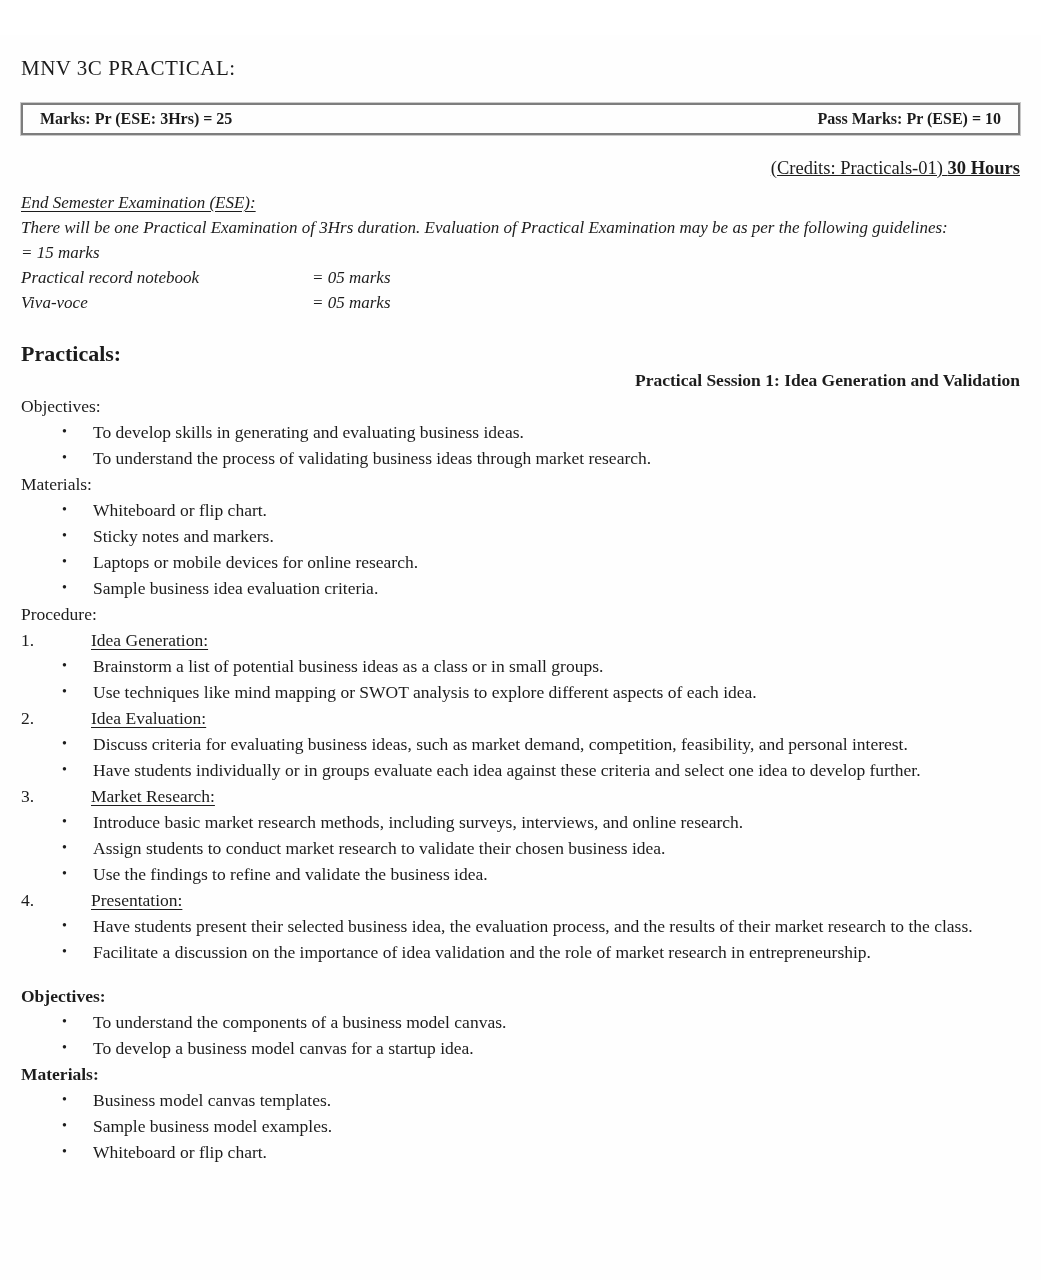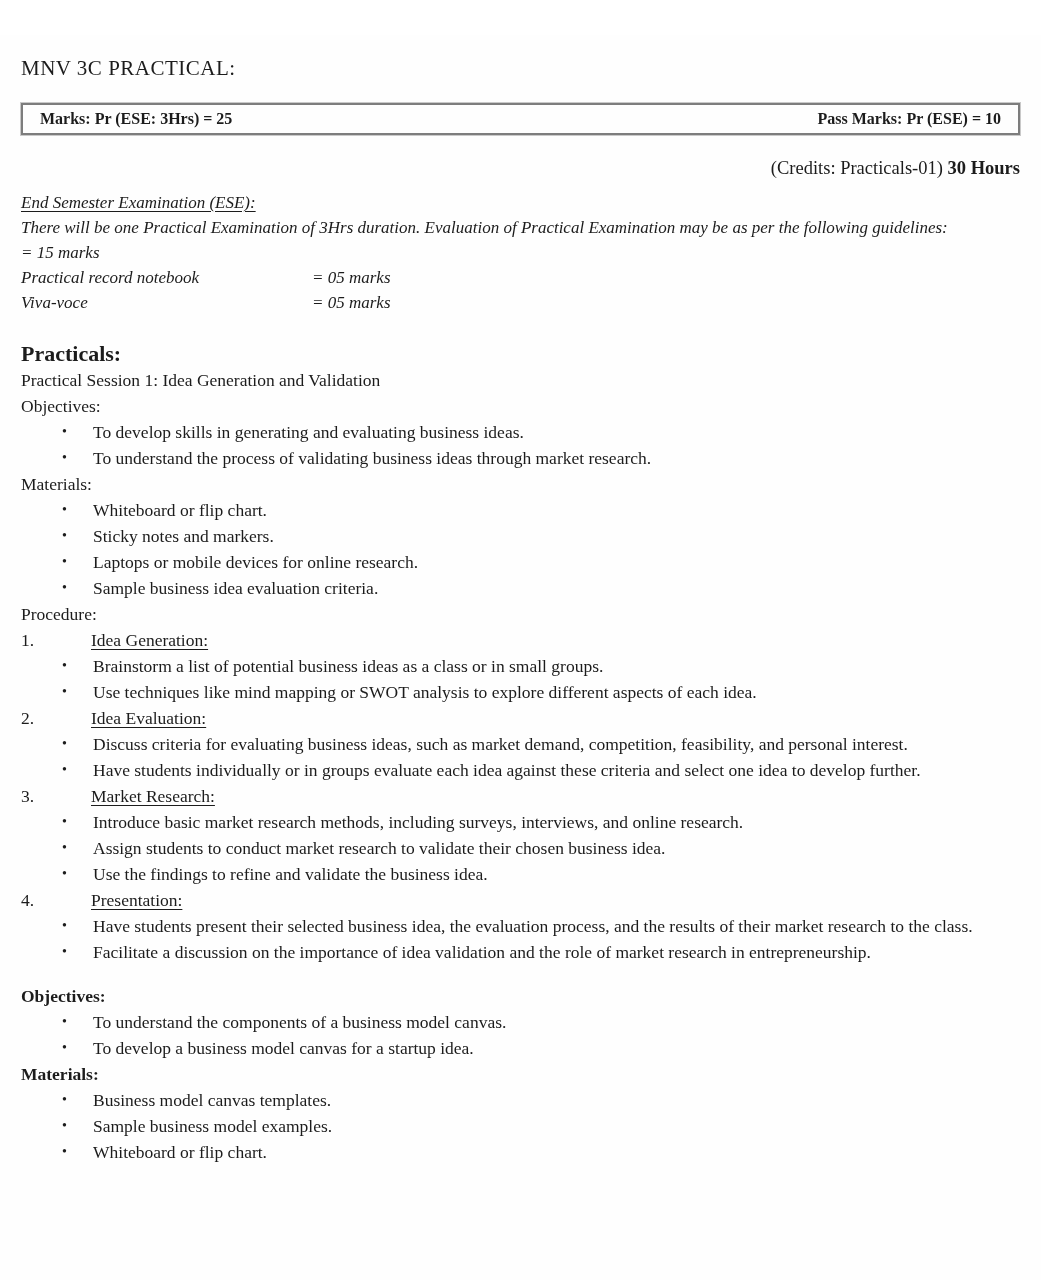--- a/index.html
+++ b/index.html
@@ -33,39 +33,40 @@
     align-items: center;
     padding: 0 17px;
     font-size: 16px;
     font-weight: bold;
   }
   .credits-line {
     margin-top: 21px;
     text-align: right;
     font-size: 18.5px;
     line-height: 24px;
+    text-decoration: underline;
   }
   .instruction { margin-top: 10px; font-size: 17px; line-height: 25px; }
   .instr-l1 { font-weight: bold; font-style: italic; }
   .instr-l2 { font-style: italic; }
   .u { text-decoration: underline; text-underline-offset: 3px; }
   .instr-guidelines { font-style: italic; }
   .alloc-row {
     display: grid;
     grid-template-columns: 291px auto;
     font-style: italic;
   }
   .practicals-heading {
     margin-top: 26px;
     font-weight: bold;
     font-size: 22px;
     line-height: 26px;
   }
   .body-flow { font-size: 17.5px; line-height: 26px; }
-  .session-title { font-weight: normal; }
+  .session-title { font-weight: bold; text-align: right; }
   .session + .session { margin-top: 18px; }
   .label-line { font-weight: normal; }
   .label-line.bold { font-weight: bold; }
   .bullet-row { display: flex; padding-left: 41px; }
   .bullet-marker { width: 31px; flex: 0 0 31px; font-size: 14px; }
   .bullet-text { flex: 1 1 auto; padding-right: 1px; }
   .bullet-row.justify .bullet-text { text-align: justify; text-align-last: left; }
   .numbered-row { display: flex; }
   .num { width: 70px; flex: 0 0 70px; }
   .num-heading { text-decoration: underline; text-underline-offset: 3px; }

